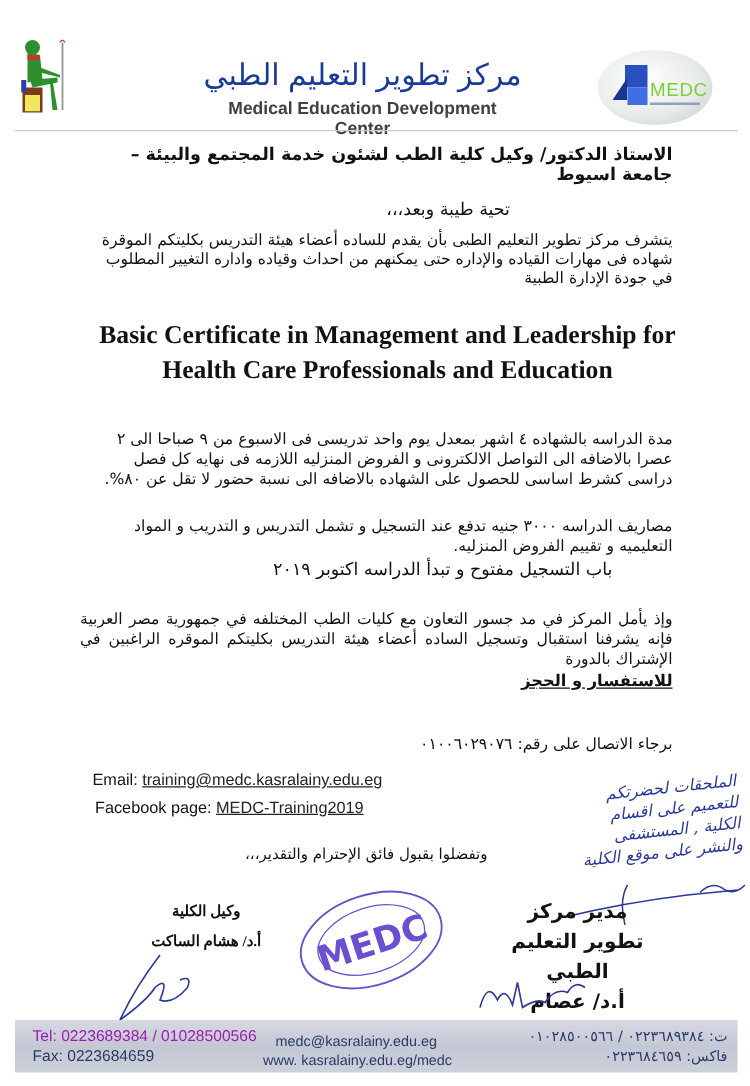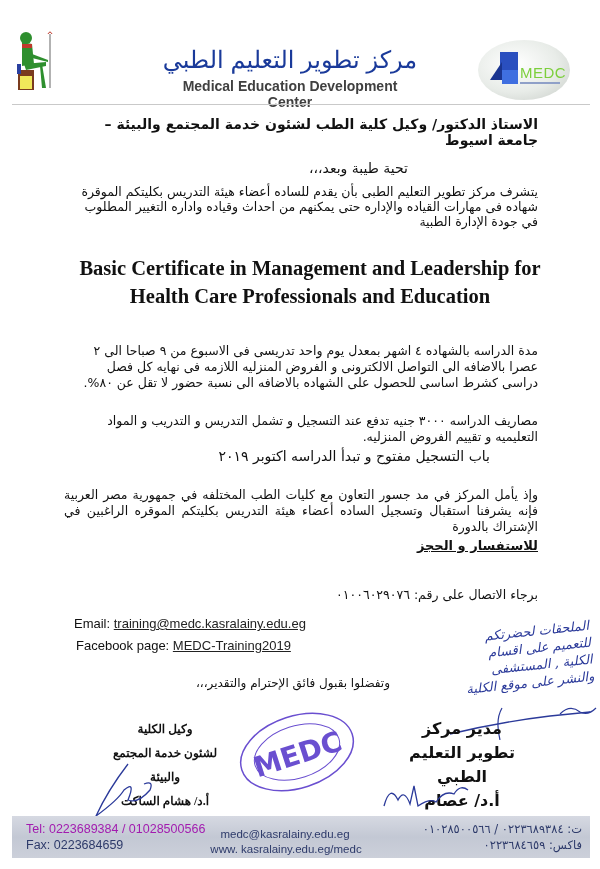--- a/index.html
+++ b/index.html
@@ -123,21 +123,20 @@
 <div class="abs hand-mark">
   <svg width="160" height="40" viewBox="0 0 160 40">
     <path d="M10 34 Q60 22 110 16 L150 12" stroke="#2b3a9a" stroke-width="1.4" fill="none"></path>
     <path d="M60 40 Q55 20 62 8" stroke="#2b3a9a" stroke-width="1.2" fill="none"></path>
     <path d="M120 14 Q130 4 140 12 Q148 16 156 8" stroke="#2b3a9a" stroke-width="1.2" fill="none"></path>
   </svg>
 </div>
 
 <div class="abs sig-left rtl ar" style="text-align:center">
   <div>وكيل الكلية</div>
-  <div>لشئون خدمة المجتمع والبيئة</div>
   <div>أ.د/ هشام الساكت</div>
 </div>
 <div class="abs sig-right rtl ar" style="text-align:center">
   <div>مدير مركز</div>
   <div>تطوير التعليم الطبي</div>
   <div>أ.د/ عصام الطوخى</div>
 </div>
 
 <div class="abs stamp">
   <svg width="130" height="90" viewBox="0 0 130 90">

